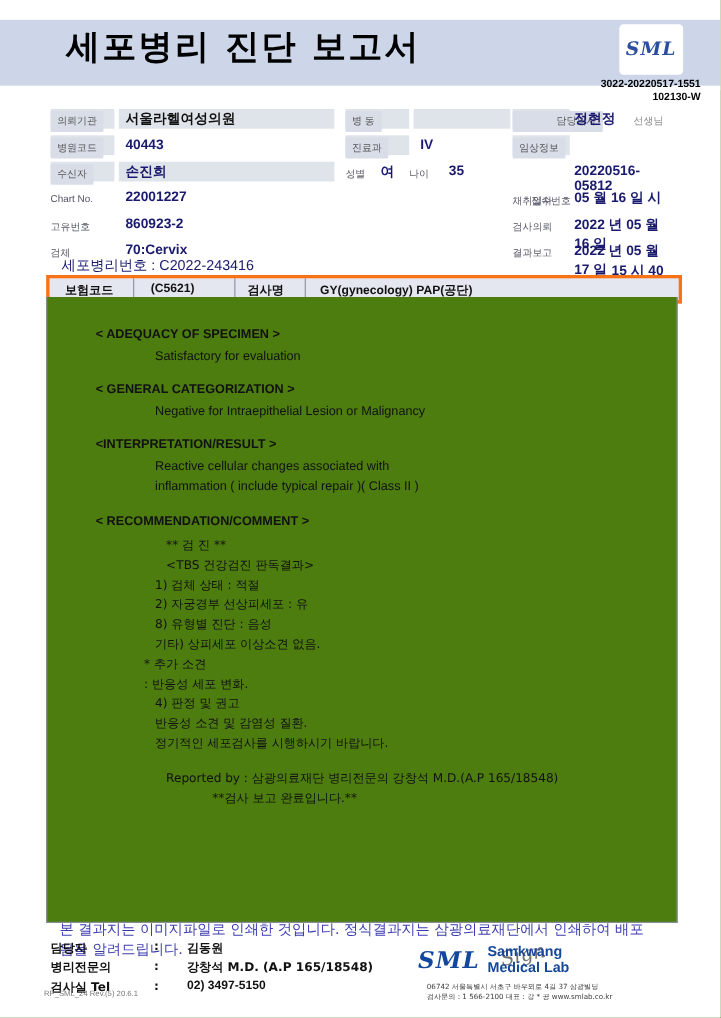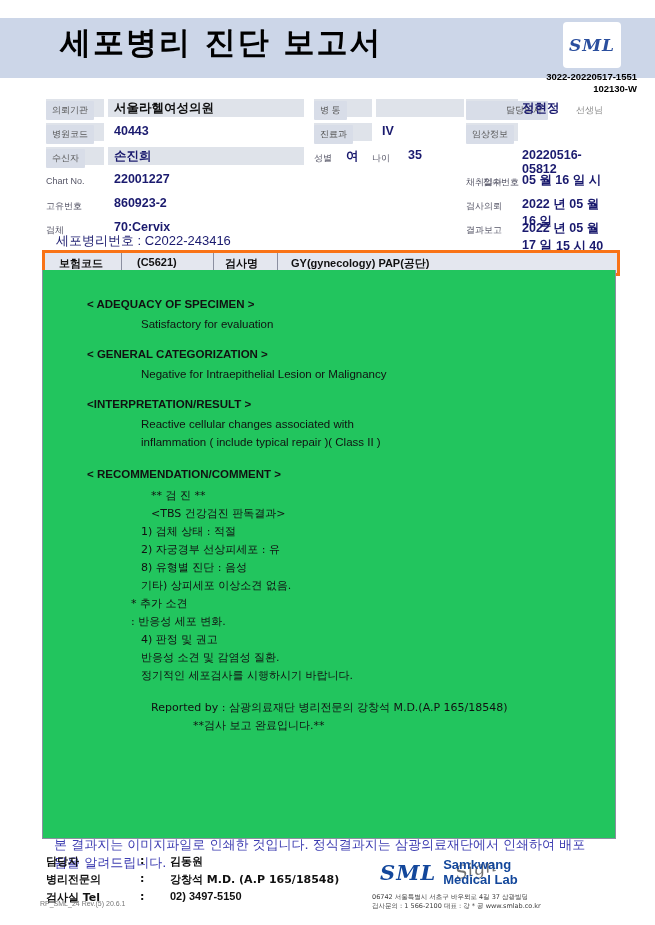--- a/index.html
+++ b/index.html
@@ -75,21 +75,21 @@
   .insbar{
     position:absolute;left:42px;top:250px;width:572px;height:20px;
     border:3px solid #f97316;background:#e4e7ef;
   }
   .ins-cell{position:absolute;font-size:11px;font-weight:bold;color:#111;top:3px;}
   .ins-div{position:absolute;top:0;width:1px;height:20px;background:#8b8fa0;}
 
   
   .bodybox{
     position:absolute;left:42px;top:270px;width:572px;height:568px;
-    border:1px solid #8b8fa0;border-top:none;background:#22c55e;
+    border:1px solid #8b8fa0;border-top:none;background:#4d7c0f;
   }
   .sec-h{
     position:absolute;font-size:11.5px;font-weight:bold;color:#111;
     font-family:"Liberation Sans", sans-serif;
   }
   .sec-b{
     position:absolute;font-size:11.5px;color:#111;
     font-family:"Liberation Sans", sans-serif;
   }
   .ko{font-family:"DejaVu Sans", sans-serif;font-size:11px;}
@@ -115,21 +115,21 @@
   }
   .footlogo .fl-mark{
     font-family:"DejaVu Serif", serif;font-size:21px;font-style:italic;
     font-weight:bold;color:#13479b;letter-spacing:1px;
   }
   .footlogo .fl-name{
     font-size:13px;font-weight:bold;color:#13479b;line-height:1.12;
     font-family:"Liberation Sans", sans-serif;
   }
   .footaddr{
-    position:absolute;left:372px;top:893px;
+    position:absolute;left:388px;top:893px;
     font-size:6.5px;color:#3a3a3a;line-height:1.35;
     font-family:"DejaVu Sans", sans-serif;
   }
   .formcode{
     position:absolute;left:40px;top:900px;font-size:7px;color:#777;
   }
 </style>
 </head>
 <body>
 

